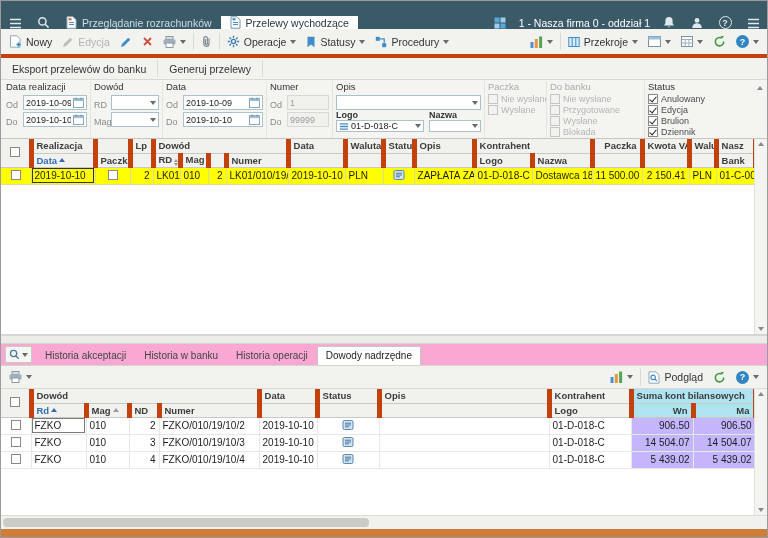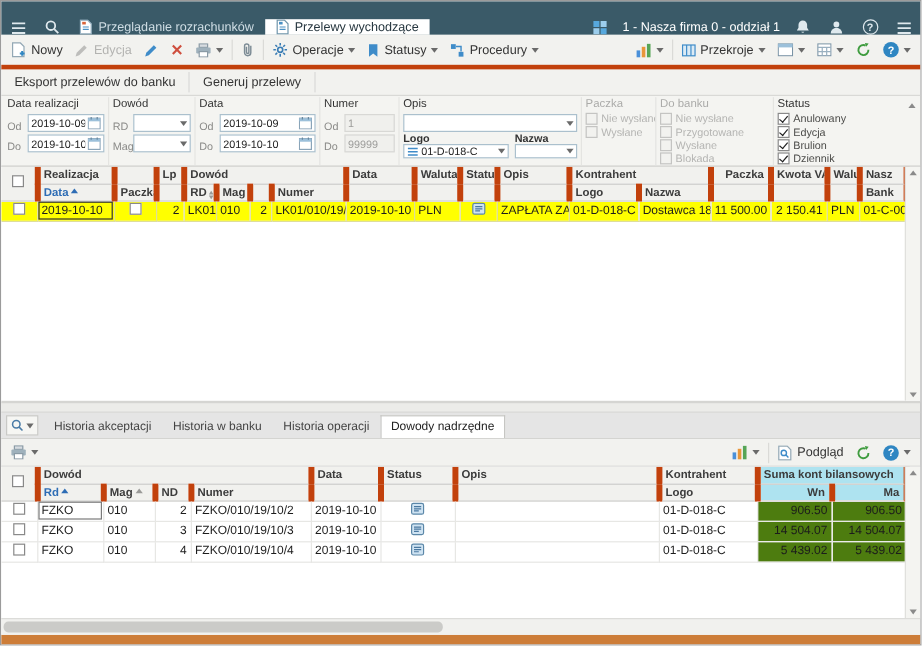--- a/index.html
+++ b/index.html
@@ -52,30 +52,30 @@
 .grid th.sorted{color:#2e6db5}
 .grid .num{text-align:right}
 .grid .ctr{text-align:center}
 tr.sel td{background:#ffff00;border-color:#dede9a}
 td.focus{outline:1.5px solid #333;outline-offset:-2px}
 td.focus2{outline:1px solid #7a7a7a;outline-offset:-2px;background:#fff}
 .navy{color:#15159d}
 .dred{color:#a61c00}
 .dgreen{color:#0b6e0b}
 th.cyh{background:#aee3f0}
-td.cyd{background:#4d7c0f}
+td.cyd{background:#c4b5fd}
 .sort{display:inline-flex;flex-direction:column;gap:1px;margin-left:2px;vertical-align:1px}
 .sort i{display:block;width:0;height:0;border-left:2.5px solid transparent;border-right:2.5px solid transparent}
 .sort .u{border-bottom:3px solid #9a9a98}
 .sort .d{border-top:3px solid #9a9a98}
 .sup{display:inline-block;margin-left:2px;width:0;height:0;border-left:3px solid transparent;border-right:3px solid transparent;border-bottom:4px solid #9a9a98;vertical-align:2px}
 .sup.blue{border-bottom-color:#2e6db5}
 .vscroll{position:absolute;top:0;right:0;bottom:0;width:13px;background:#f4f4f1;border-left:1px solid #e0e0dd;display:flex;flex-direction:column;justify-content:space-between;align-items:center;padding:3px 0}
 
-.btabs{flex:0 0 22px;background:#e5e5e5;border-bottom:1px solid #d4d4d1;display:flex;align-items:flex-end;padding:0 0 0 2px}
+.btabs{flex:0 0 22px;background:#f9a8d4;border-bottom:1px solid #d4d4d1;display:flex;align-items:flex-end;padding:0 0 0 2px}
 .btabicon{display:flex;align-items:center;gap:2px;border:1px solid #c9c9c6;background:#f6f6f3;height:17px;padding:0 3px;margin:0 4px 2px 2px;cursor:pointer}
 .btab{font-size:10px;color:#444;padding:3px 8px 4px;border:1px solid transparent;border-bottom:none;cursor:pointer;white-space:nowrap}
 .btab.active{background:#fff;border-color:#c6c6c3;color:#222}
 .btoolbar{flex:0 0 23px;background:#f2f2ef;border-bottom:1px solid #d9d9d6;display:flex;align-items:center;padding:0 3px}
 .splitter{flex:0 0 9px;background:#ecece9;border-top:1px solid #d5d5d2;border-bottom:1px solid #d5d5d2}
 
 .hscroll{flex:0 0 14px;background:#f1f1ee;border-top:1px solid #dcdcd9;position:relative}
 .hthumb{position:absolute;left:2px;top:2px;height:9px;width:366px;background:#cbcbc8;border-radius:4px}
 .strip{flex:0 0 8px;background:#cd7d38}
 .qc{display:inline-flex;align-items:center;justify-content:center;width:13px;height:13px;border-radius:50%;font-size:9px;font-weight:bold}

